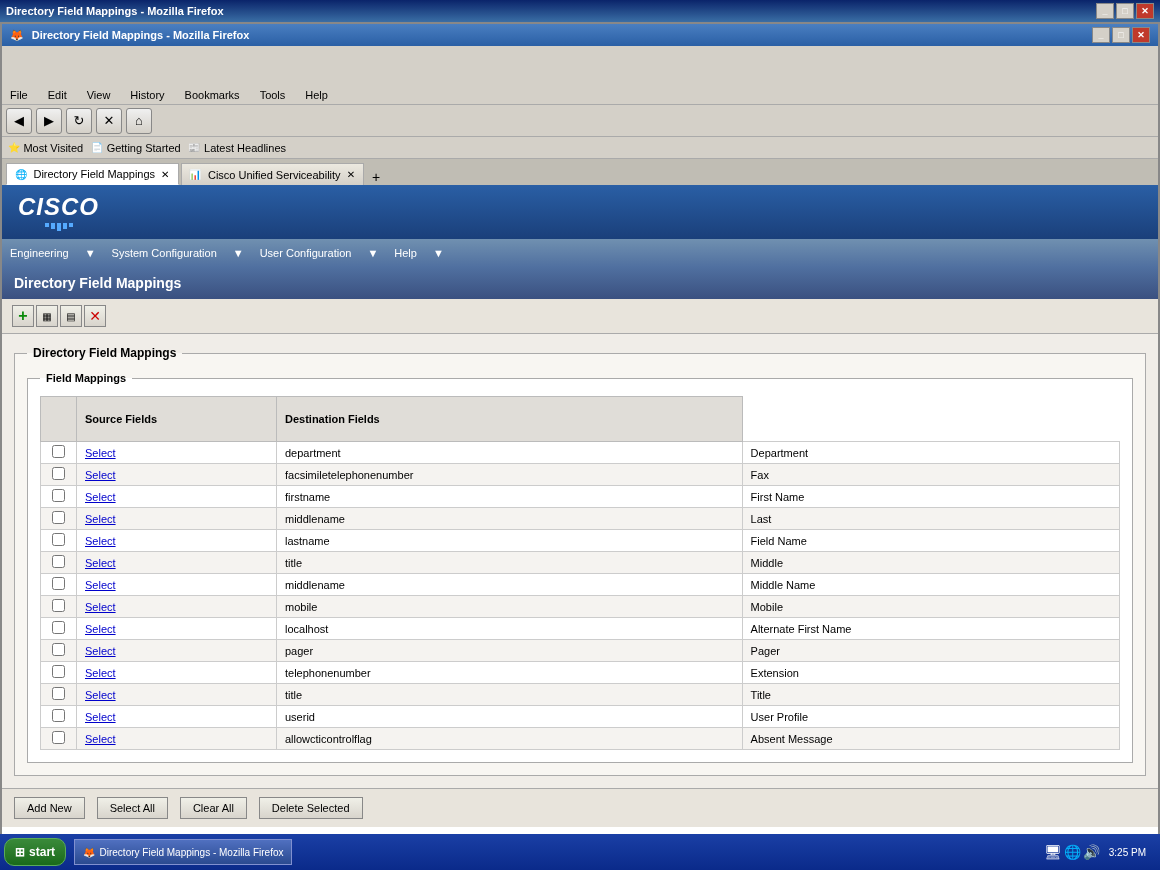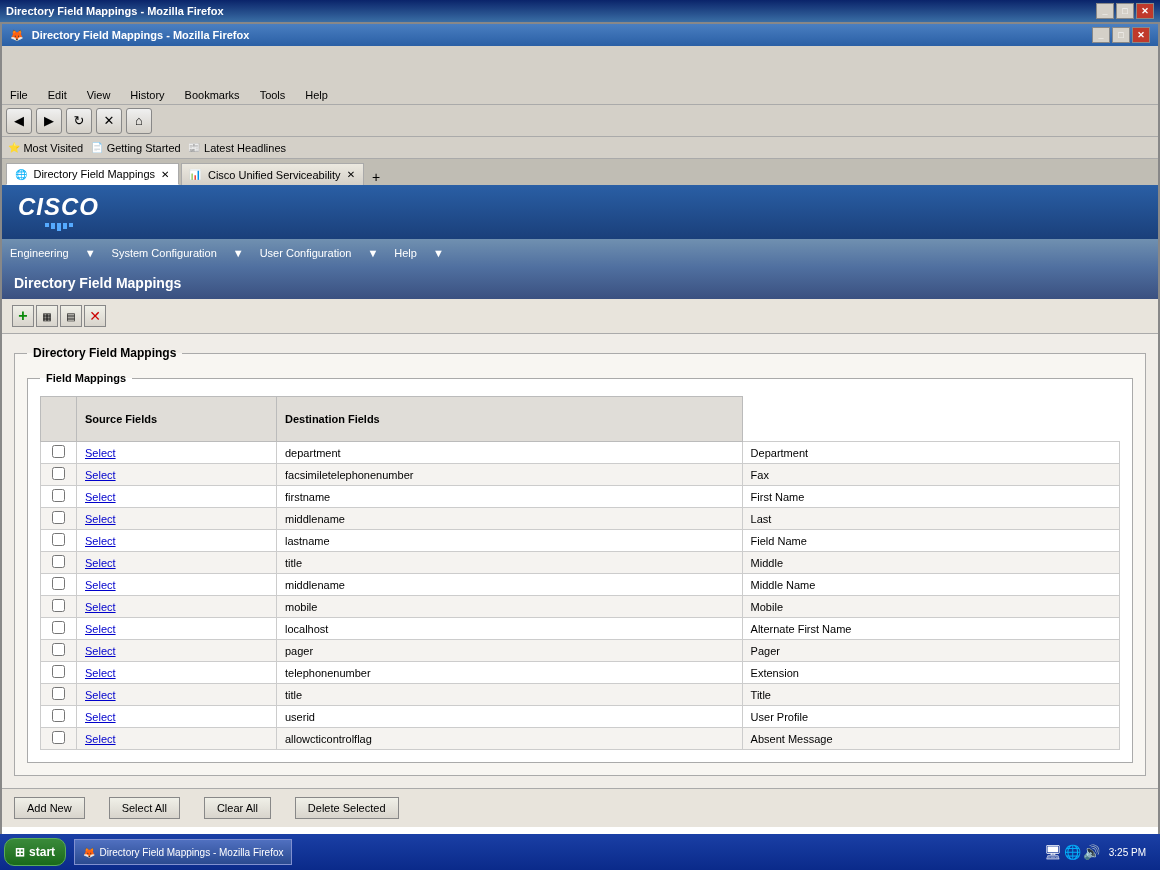--- a/index.html
+++ b/index.html
@@ -240,21 +240,21 @@
     }
     .checkbox-cell { text-align: center; width: 30px; }
     input[type="checkbox"] { cursor: pointer; }
 
     
     .bottom-bar {
       background: #e8e4dc;
       padding: 8px 12px;
       display: flex;
       align-items: center;
-      gap: 24px;
+      gap: 12px;
       border-top: 1px solid #aaa;
     }
     .action-btn {
       padding: 4px 12px;
       border: 1px solid #888;
       background: linear-gradient(to bottom, #f0f0e8, #d8d4cc);
       font-size: 11px;
       cursor: pointer;
     }
 

